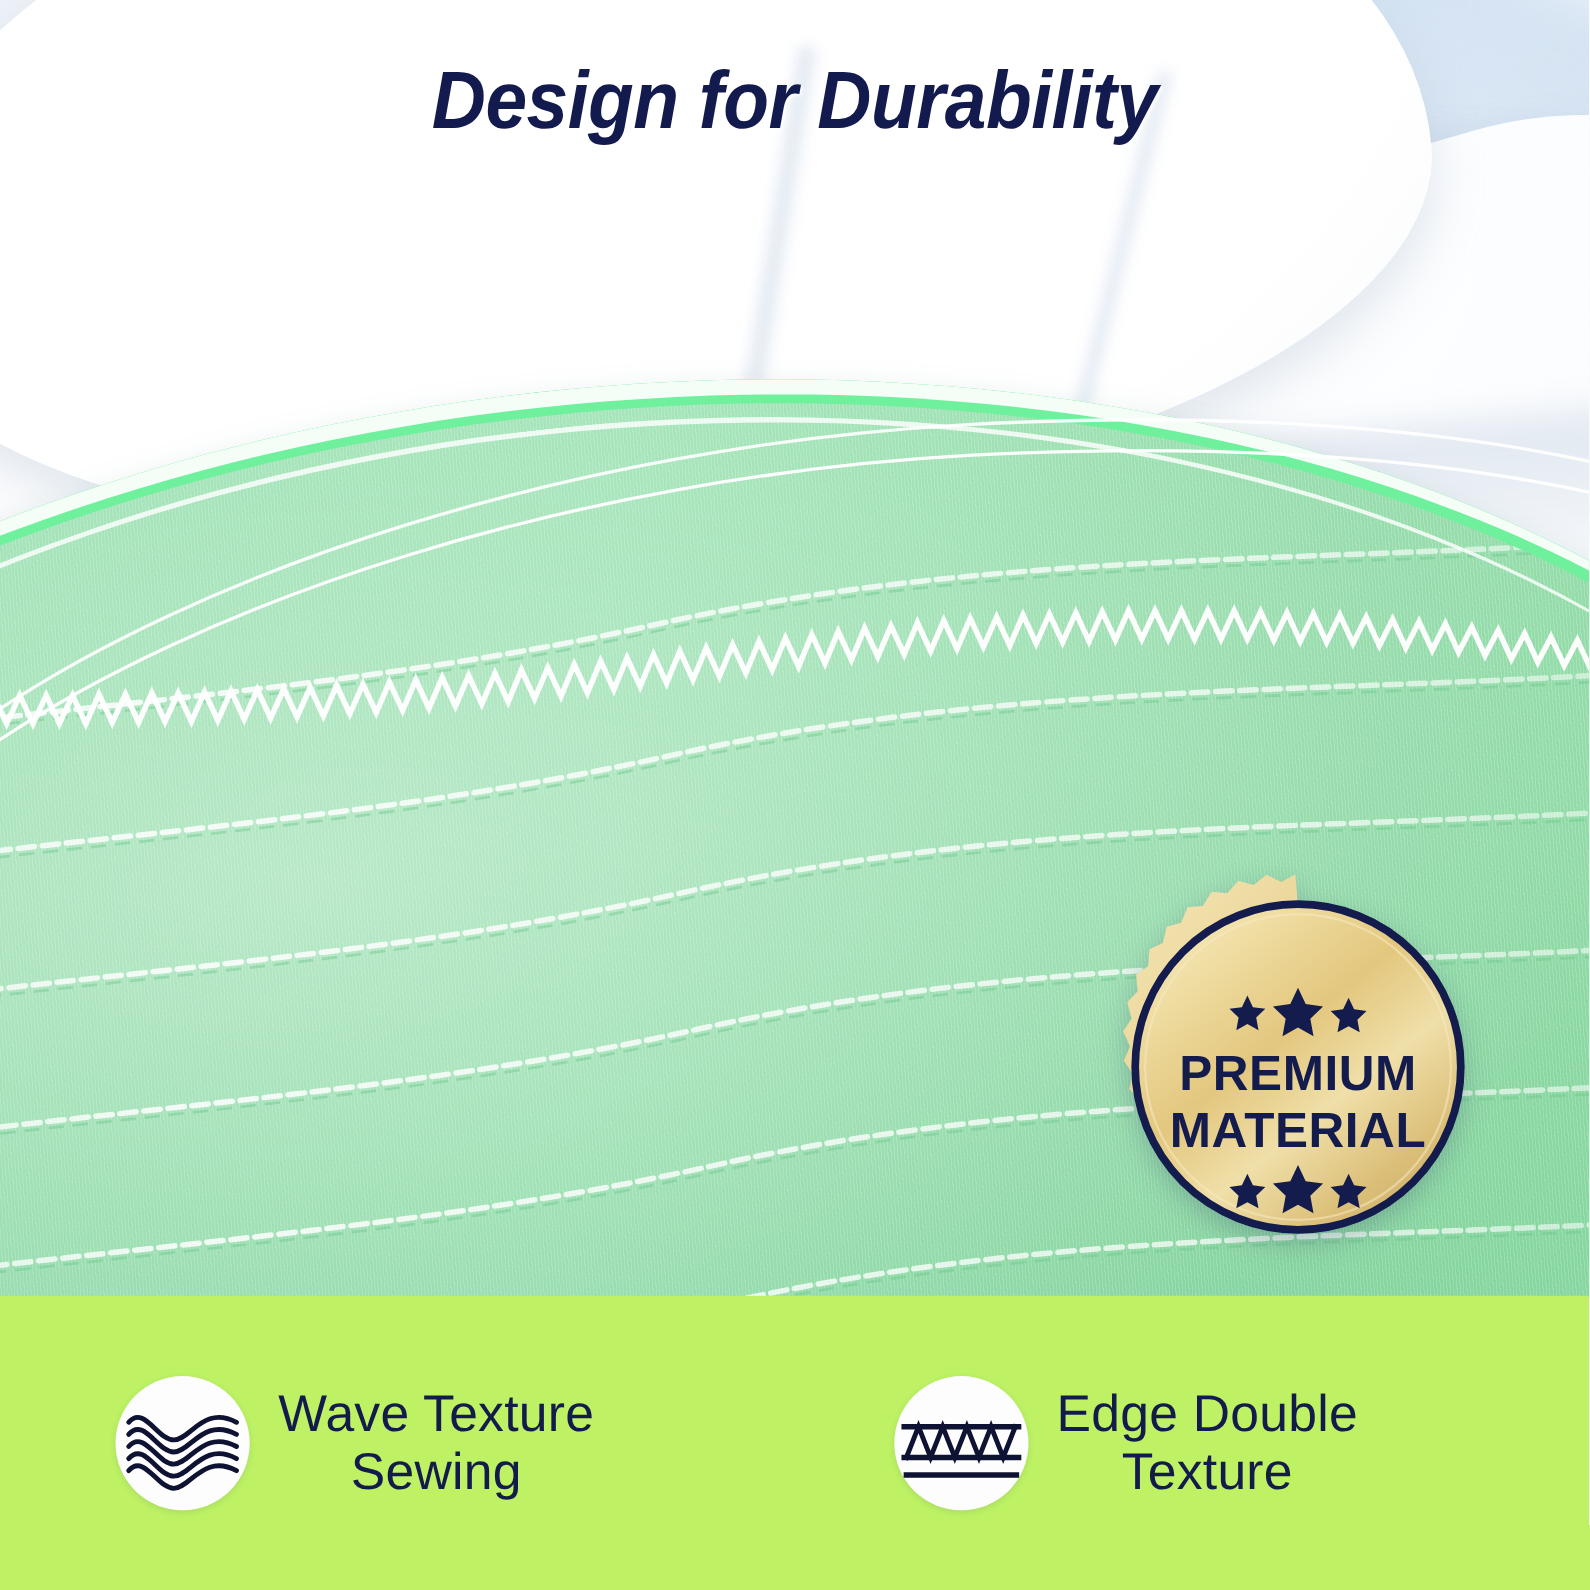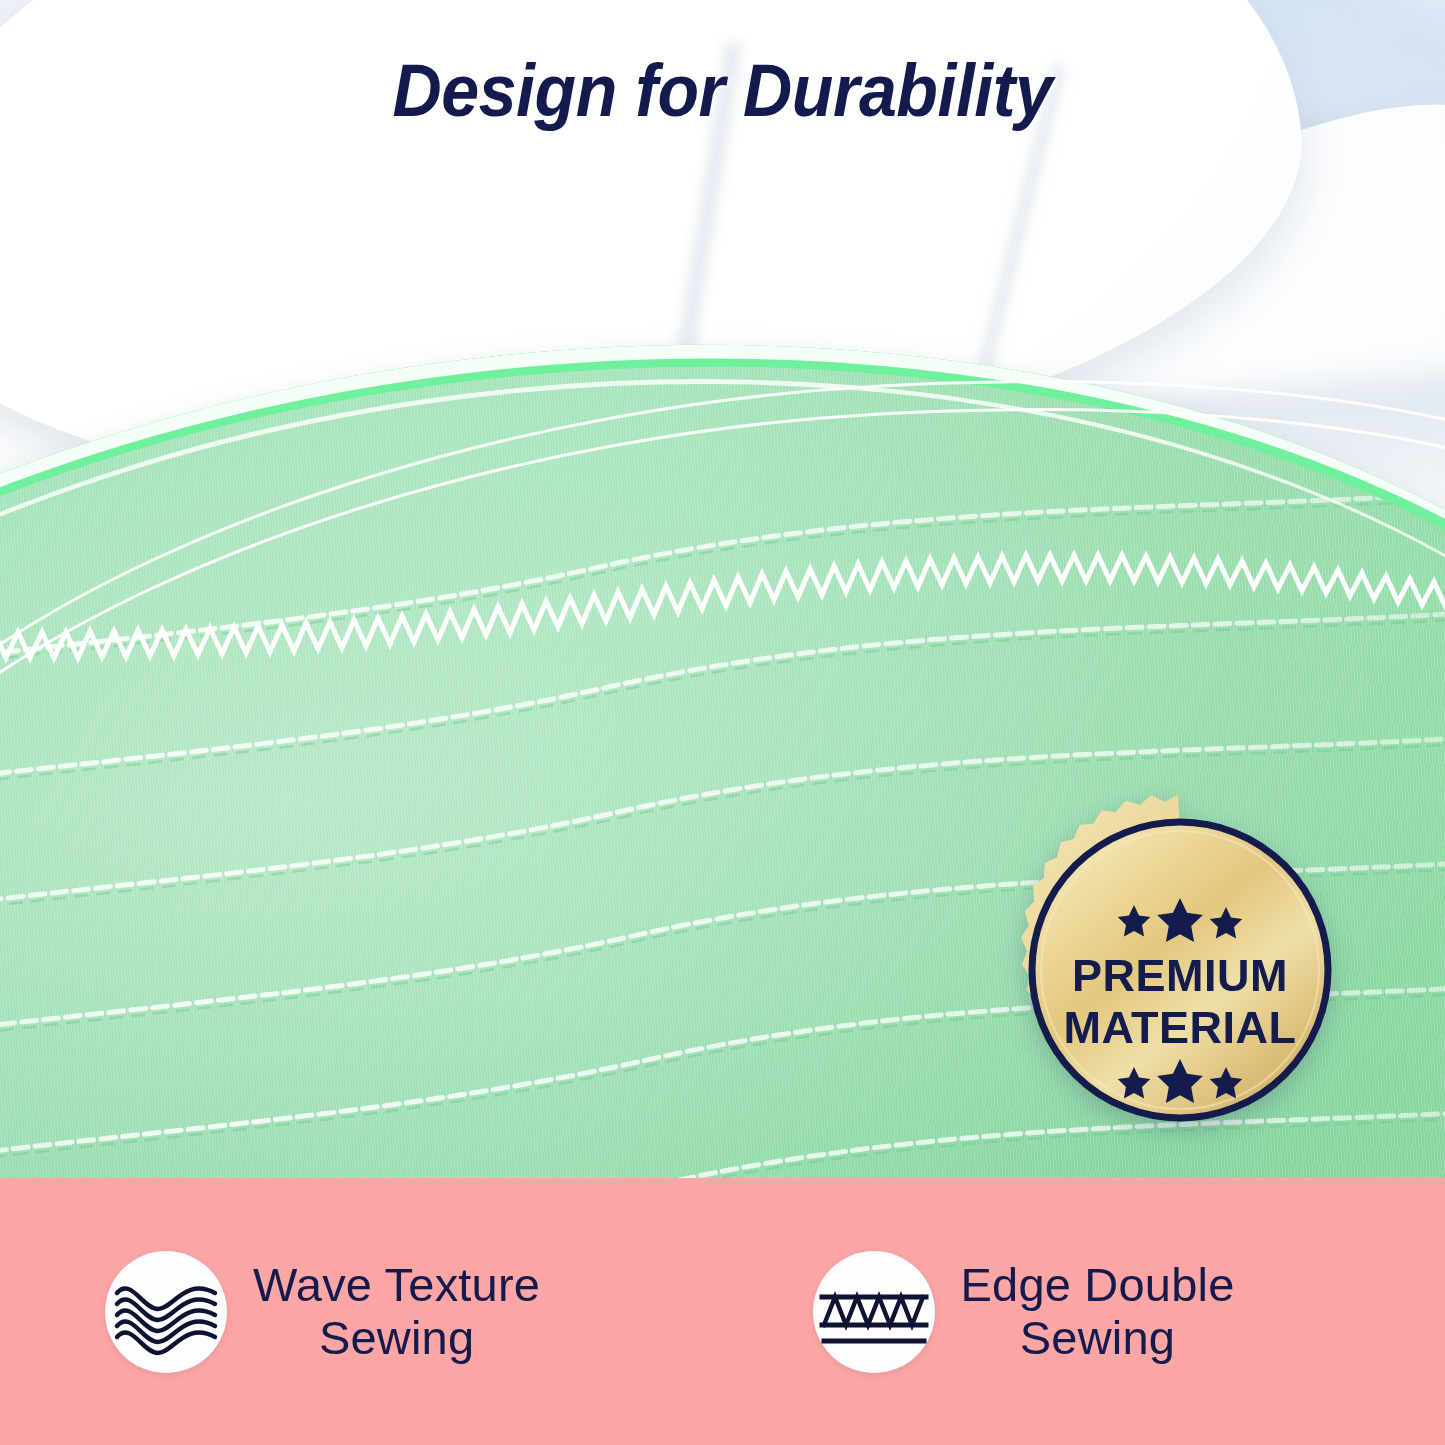--- a/index.html
+++ b/index.html
@@ -180,21 +180,21 @@
     left: 1005px; top: 795px;
     width: 350px; height: 350px;
     filter: drop-shadow(0 8px 12px rgba(60,80,110,.30));
   }
 
   
   .band {
     position: absolute;
     left: 0; top: 1178px;
     width: 1445px; height: 267px;
-    background: #fca5a5;
+    background: #bef264;
   }
   .features {
     position: absolute;
     inset: 0;
     display: flex;
   }
   .feature {
     flex: 1;
     display: flex;
     align-items: center;
@@ -418,19 +418,19 @@
           <svg width="110" height="110" viewBox="0 0 110 110">
             <g stroke="#0E1233" stroke-width="5" fill="none" stroke-linecap="square">
               <line x1="3" y1="40" x2="107" y2="40"></line>
               <line x1="3" y1="68" x2="107" y2="68"></line>
               <line x1="5" y1="84" x2="105" y2="84"></line>
               <path d="M5,68 L16,40 L27,68 L38,40 L49,68 L60,40 L71,68 L82,40 L93,68 L104,40" stroke-width="4.4" stroke-linejoin="miter"></path>
             </g>
           </svg>
         </div>
         <div class="f-label">Edge Double
-Sewing</div>
+Texture</div>
       </div>
 
     </div>
   </div>
 
 </div>
 
 </body></html>

